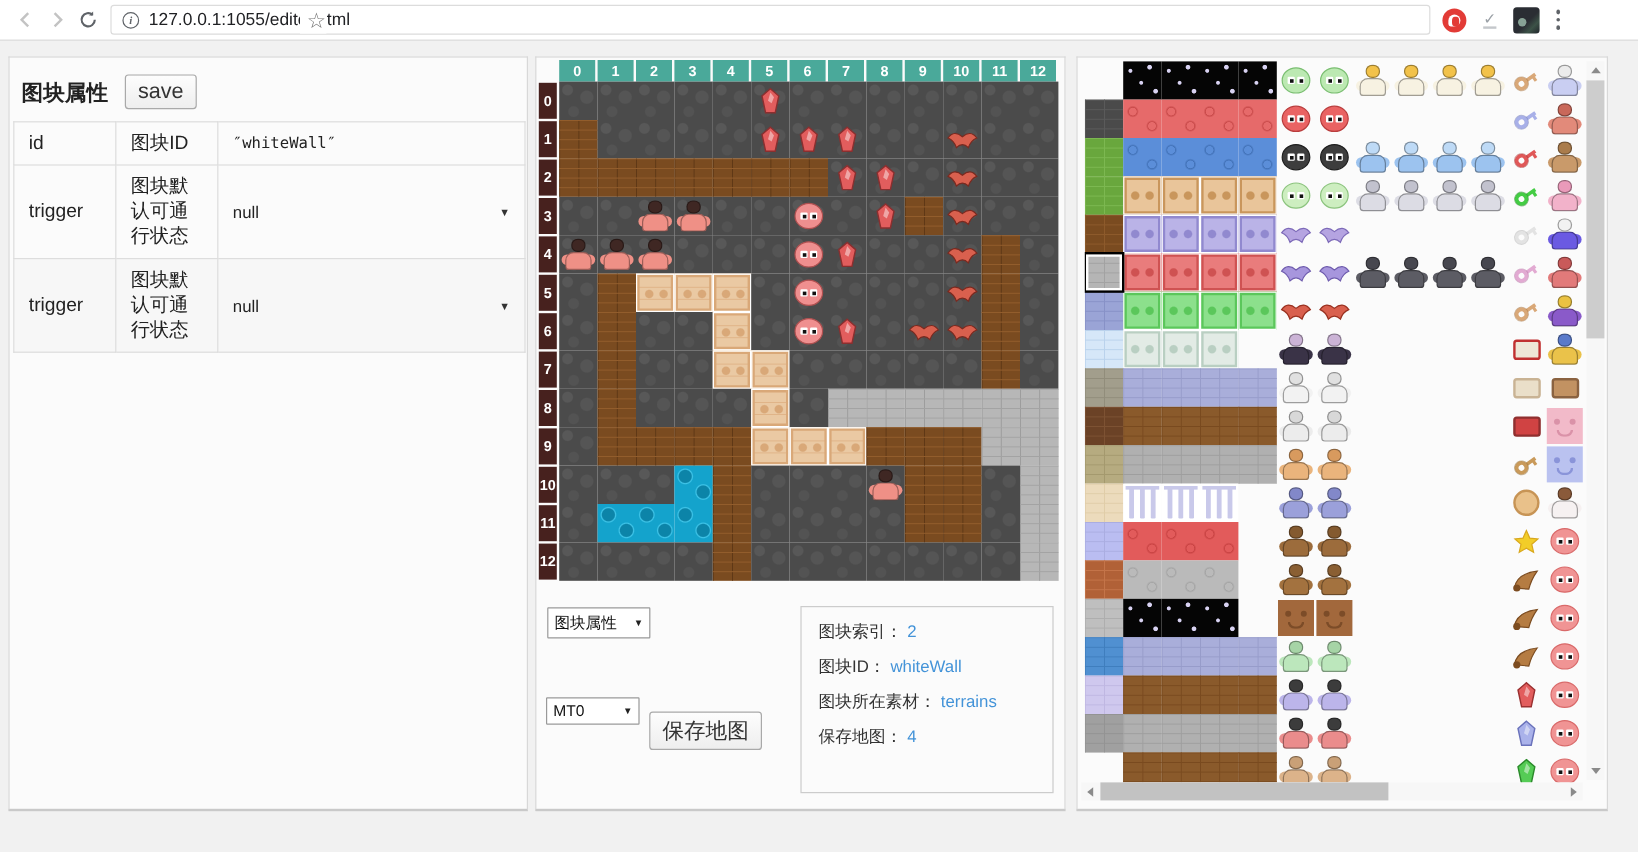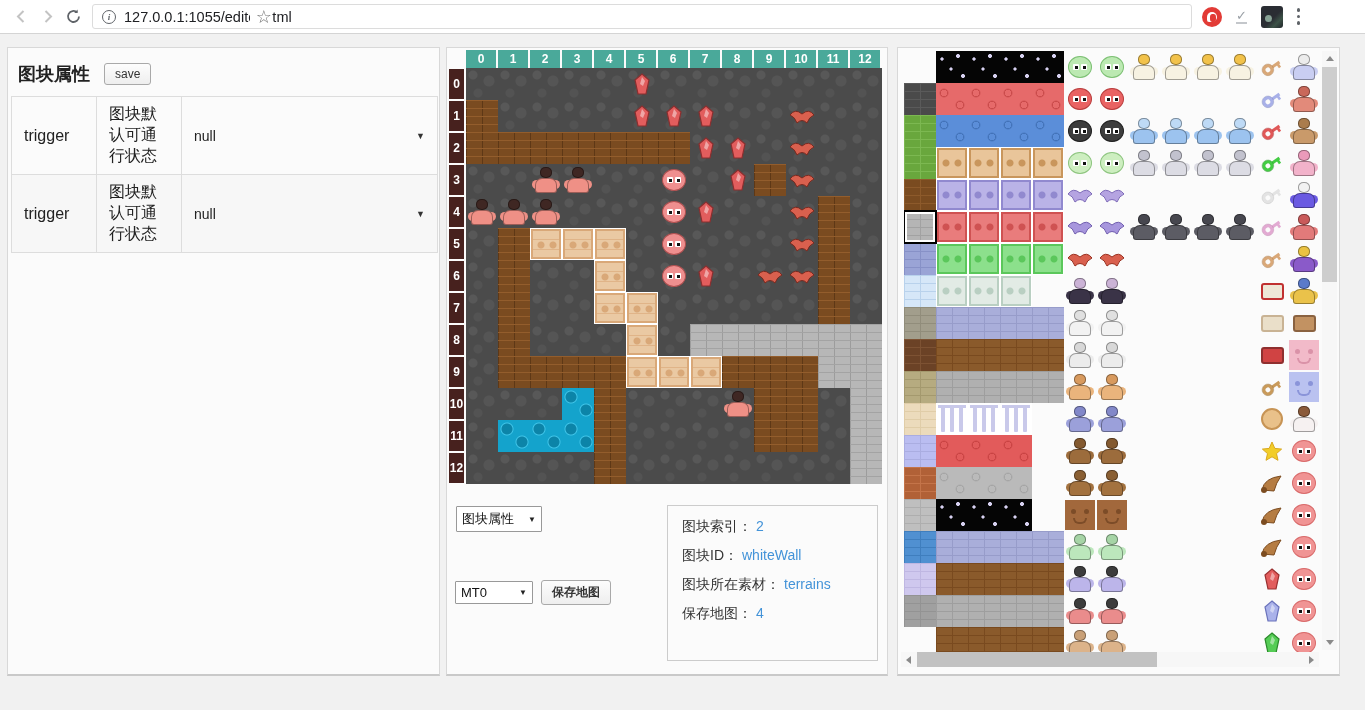--- a/index.html
+++ b/index.html
@@ -36,21 +36,21 @@
   .page { position:relative; width:1365px; height:676px; background:#f1f1f1; }
   .panel { position:absolute; top:13px; height:629px; background:#fbfbfb;
            border:1px solid #d8d8d8; border-bottom:2px solid #c9c9c9; }
   #panel-left   { left:7px;   width:433px; }
   #panel-map    { left:446px; width:442px; }
   #panel-tiles  { left:897px; width:443px; }
 
   
   .lp-head { display:flex; align-items:center; gap:14px; padding:14px 10px 10px 10px; }
   .lp-title { font-size:18px; font-weight:bold; color:#222; }
-  .btn { font-size:12px; color:#333; background:linear-gradient(#fdfdfd,#eee);
+  .btn { font-size:18px; color:#333; background:linear-gradient(#fdfdfd,#eee);
          border:1px solid #a9a9a9; border-radius:3px; padding:3px 10px; }
   table.props { border-collapse:collapse; width:427px; margin-left:3px; font-size:16px; color:#222; }
   table.props td { border:1px solid #ddd; padding:7px 12px; vertical-align:middle; }
   table.props tr.zebra { background:#f7f7f7; }
   td.c1 { width:85px; } td.c2 { width:85px; }
   td.val { font-family:"DejaVu Sans Mono", monospace; font-size:13px; vertical-align:top; padding-top:9px; }
   .sel-fake { display:flex; align-items:center; justify-content:space-between;
               font-family:"Liberation Sans",sans-serif; font-size:14px; color:#222; width:100%; }
   .sel-fake .arr { font-size:9px; color:#333; }
 
@@ -94,21 +94,21 @@
   .fig .ar { position:absolute; bottom:4px; left:-1px; width:9px; height:9px; border-radius:50%; }
   .fig .ar2{ position:absolute; bottom:4px; right:-1px; width:9px; height:9px; border-radius:50%; }
   .fig .hd { position:absolute; top:0; left:7px; width:12px; height:11px; border-radius:45%; }
 
   .map-controls { position:absolute; left:0; top:455px; width:440px; }
   .select { background:#fff; border:1px solid #999; border-radius:1px; font-size:13px; color:#111;
             display:inline-flex; align-items:center; justify-content:space-between; padding:3px 5px; }
   .select .arr { font-size:8px; color:#222; margin-left:6px; }
   #mode-select { position:absolute; left:9px; top:3px; width:86px; }
   #floor-select { position:absolute; left:8px; top:78px; width:78px; }
-  #save-map-btn { position:absolute; left:94px; top:77px;font-weight:bold; }
+  #save-map-btn { position:absolute; left:94px; top:90px; }
   .infobox { position:absolute; left:220px; top:2px; width:211px; height:156px;
              border:1px solid #ccc; background:#fbfbfb; padding:12px 14px; }
   .infoline { font-size:14px; color:#333; margin-bottom:11px; }
   .infoline .v { color:#4393d8; margin-left:4px; }
 
   
   #sprite-area { position:absolute; left:6px; top:3px; width:417px; height:601px; overflow:hidden; }
   .tcell { position:absolute; width:32px; height:32px; display:flex; align-items:center; justify-content:center; }
   .tcell.sel { outline:2px solid #000; outline-offset:-1px; box-shadow:inset 0 0 0 3px #fff; z-index:3; }
   .vscroll { position:absolute; right:2px; top:3px; bottom:24px; width:15px; background:#f7f7f7; }
@@ -161,20 +161,25 @@
 <div class="page">
 
   <div class="panel" id="panel-left">
     <div class="lp-head">
       <span class="lp-title">图块属性</span>
       <button class="btn">save</button>
     </div>
     <table class="props">
       <tbody id="props-body">
           <tr>
+            <td class="c1">id</td>
+            <td class="c2">图块ID</td>
+            <td class="val">″whiteWall″</td>
+          </tr>
+          <tr>
             <td class="c1">trigger</td>
             <td class="c2">图块默认可通行状态</td>
             <td>
               <div class="sel-fake">
                 <span>null</span>
                 <span class="arr">▼</span>
               </div>
             </td>
           </tr>
           <tr class="zebra">

